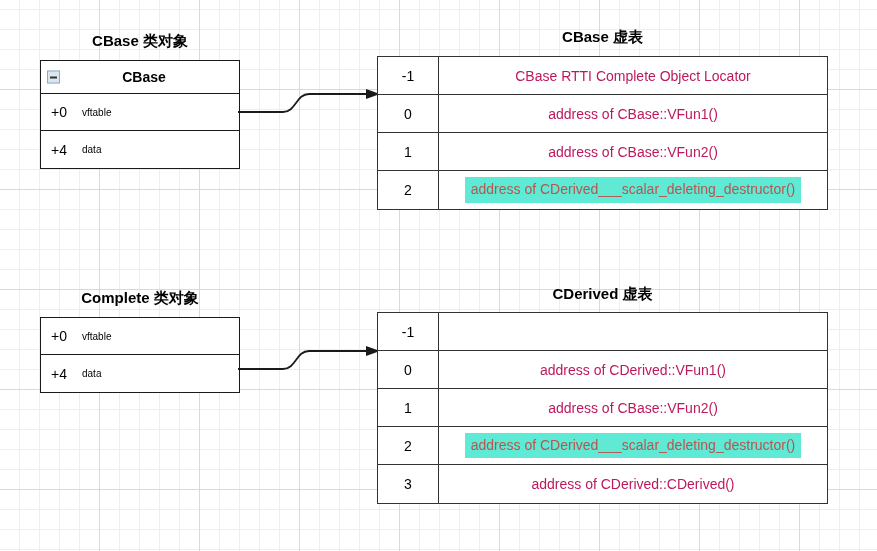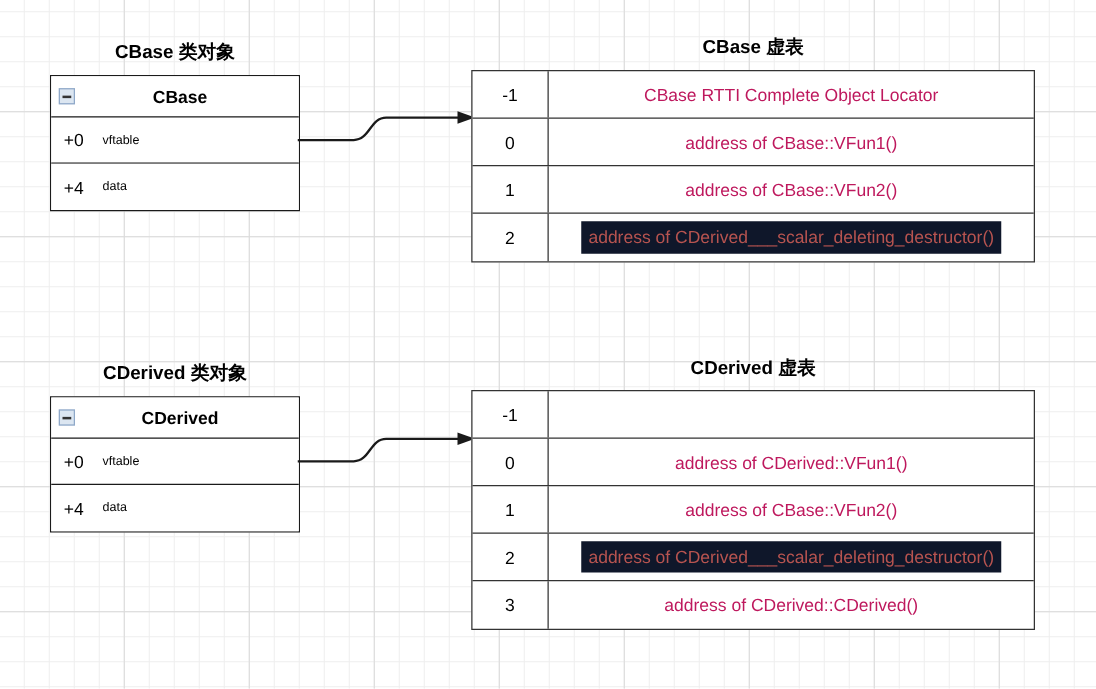--- a/index.html
+++ b/index.html
@@ -147,21 +147,21 @@
     justify-content: center;
     font-size: 14px;
     color: #be185d;
     padding: 0 4px;
     box-sizing: border-box;
   }
   .vvalue.highlight {
     color: #b85450;
   }
   .vvalue.highlight .hl-text {
-    background: #0f172a;
+    background: #5eead4;
     padding: 4px 6px;
     display: inline-block;
     line-height: 1.25;
   }
 
   
   .connector {
     position: absolute;
     pointer-events: none;
   }
@@ -209,27 +209,23 @@
       <div class="vvalue">address of CBase::VFun2()</div>
     </div>
     <div class="vrow">
       <div class="vindex">2</div>
       <div class="vvalue highlight">
           <span class="hl-text">address of CDerived___scalar_deleting_destructor()</span>
         </div>
     </div>
   </div>
 
-  <div class="section-title" style="left:40px; top:289px; width:200px;">CDerived 类对象</div>
+  <div class="section-title" style="left:40px; top:289px; width:200px;">Complete 类对象</div>
 
   <div class="class-box" style="left:40px; top:317px;">
-    <div class="class-header">
-      <span class="collapse-icon"></span>
-      <span class="class-header-label">CDerived</span>
-    </div>
     <div class="class-row divider">
       <span class="offset">+0</span>
       <span class="member">vftable</span>
     </div>
     <div class="class-row">
       <span class="offset">+4</span>
       <span class="member">data</span>
     </div>
   </div>
 

